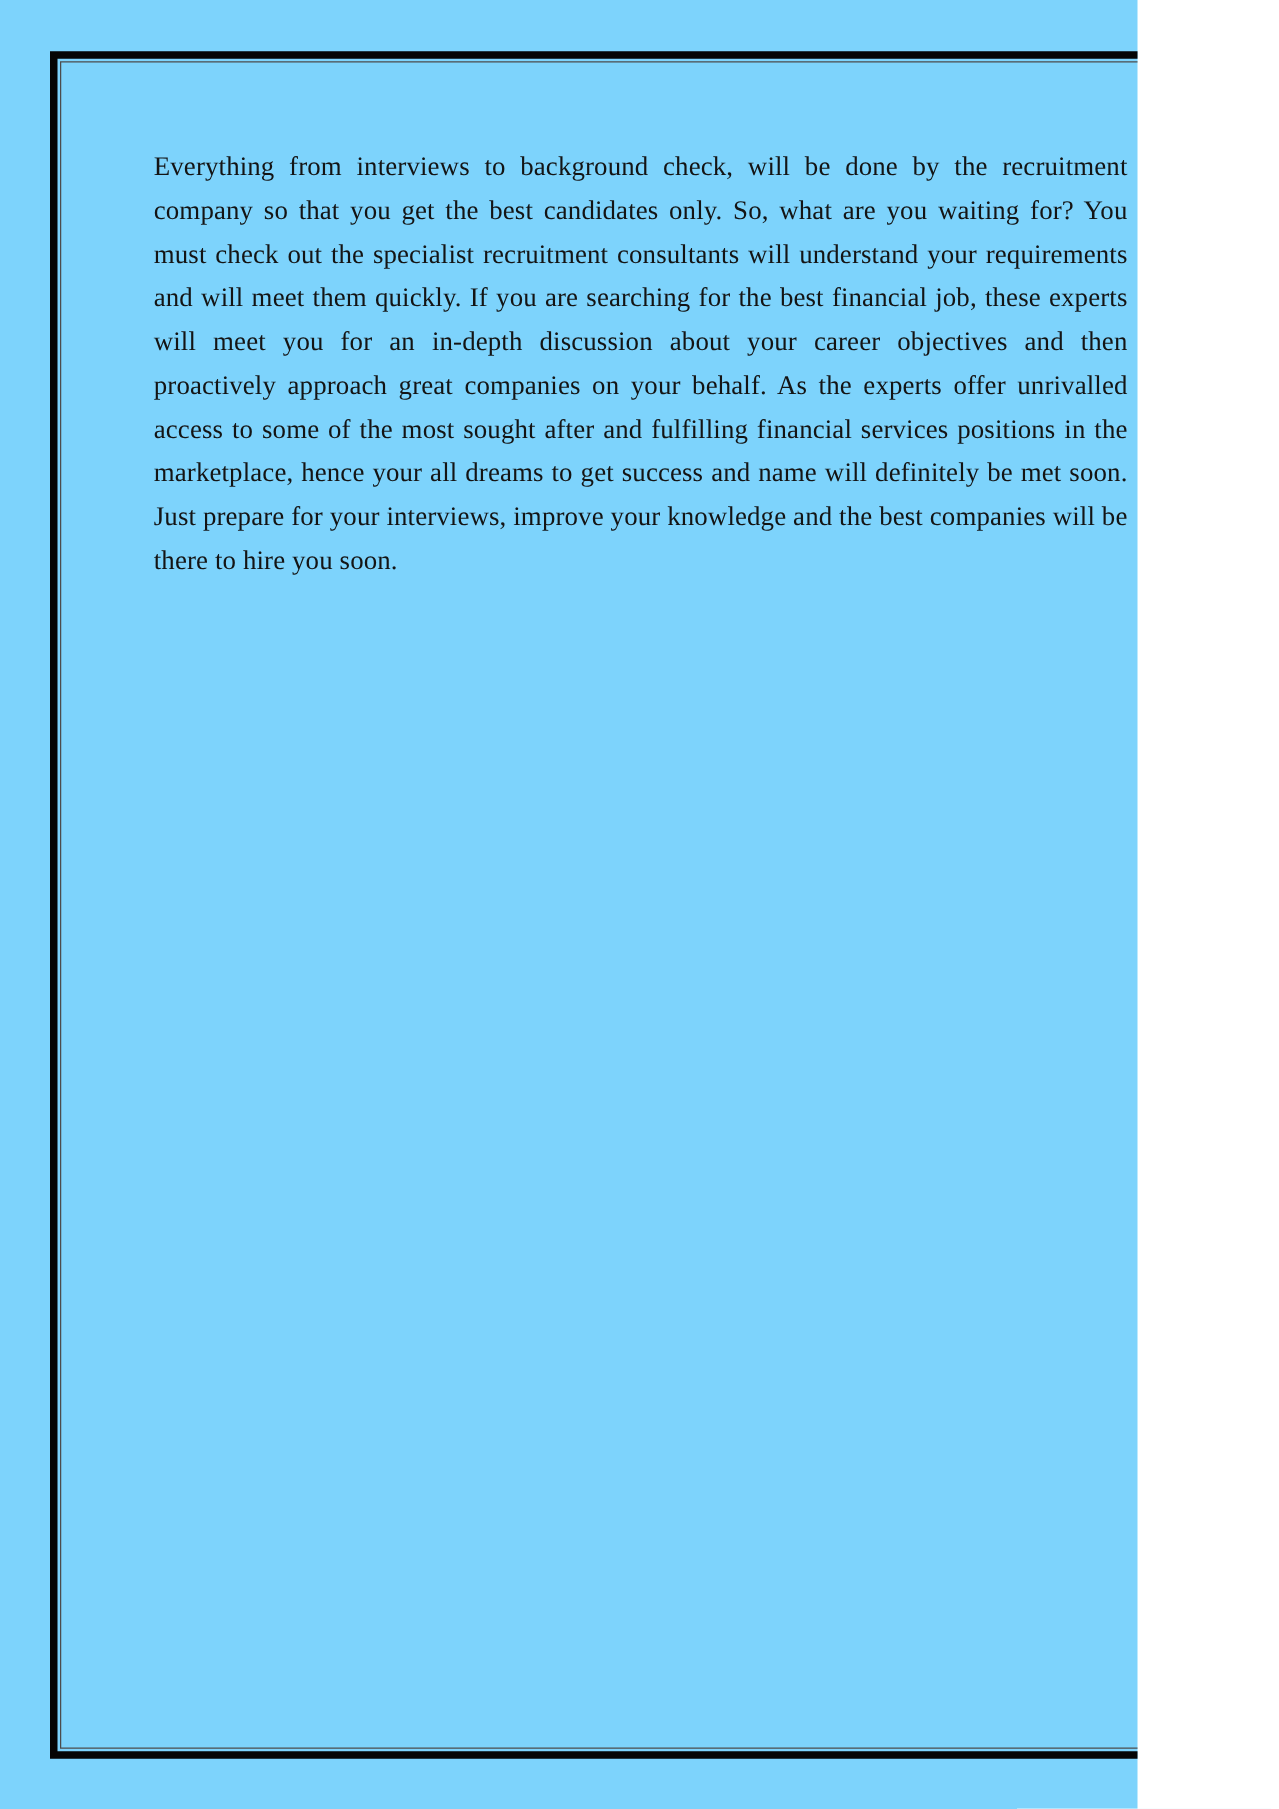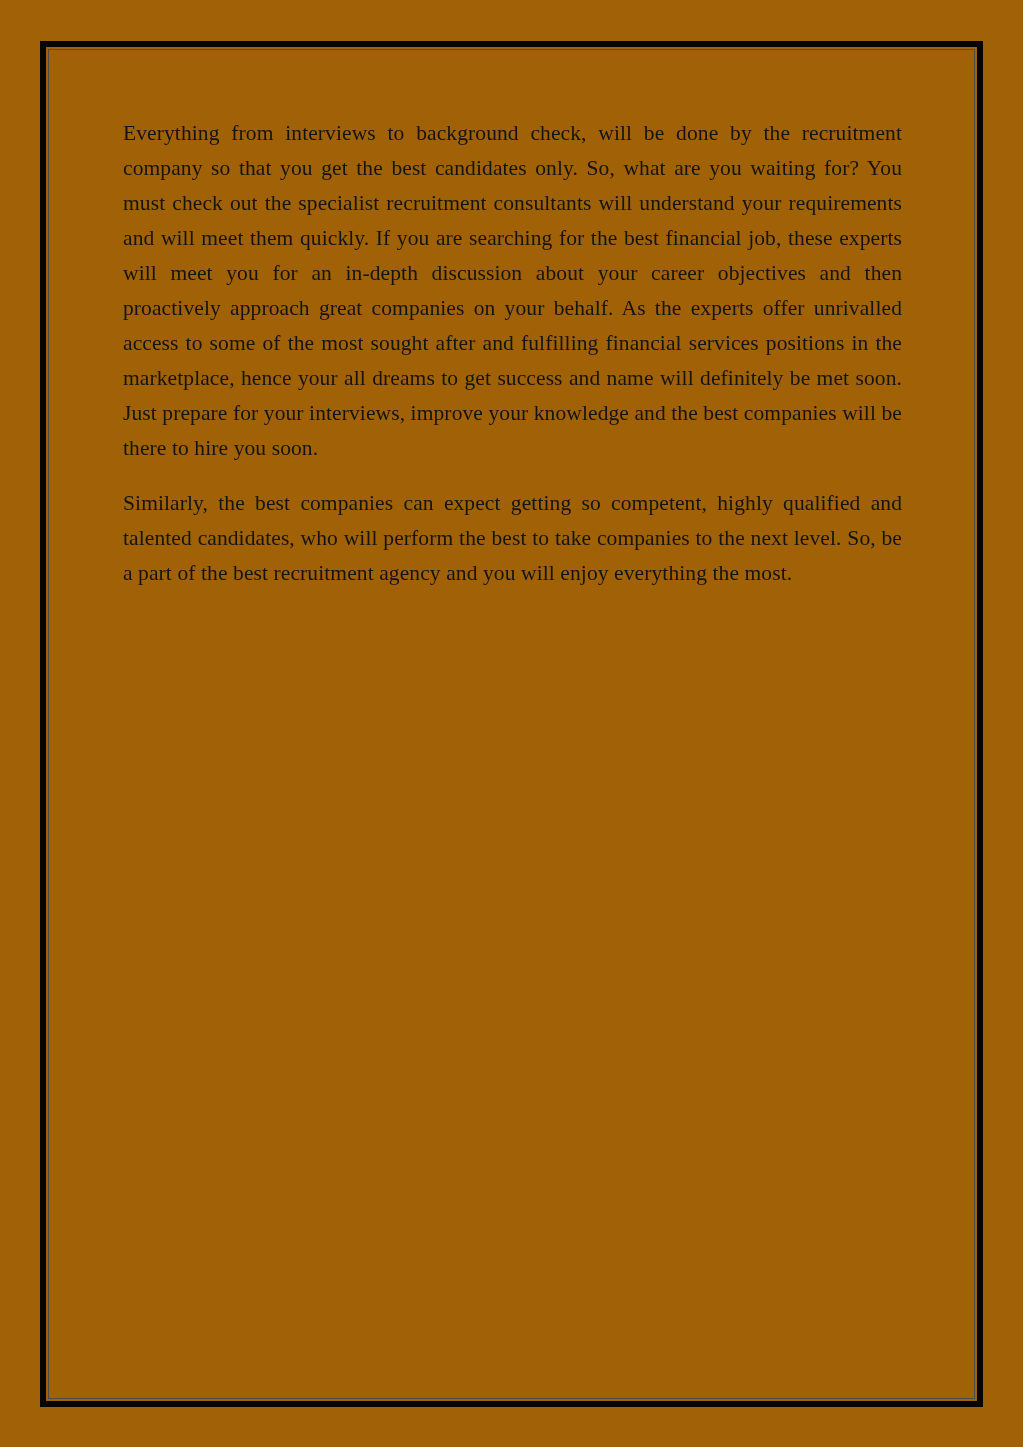--- a/index.html
+++ b/index.html
@@ -2,23 +2,23 @@
 <html><head>
 <meta charset="utf-8">
 <style>
   html, body {
     margin: 0;
     padding: 0;
     background: #ffffff;
   }
   .page {
     position: relative;
-    width: 1023px;
+    width: 910px;
     height: 1447px;
-    background: #a16207;
+    background: #7dd3fc;
     overflow: hidden;
   }
   .frame-outer {
     position: absolute;
     left: 40px;
     top: 41px;
     width: 943px;
     height: 1366px;
     border: 6px solid #050505;
     box-sizing: border-box;
@@ -45,17 +45,16 @@
   }
 </style>
 </head>
 <body>
 
 <div class="page">
   <div class="frame-outer">
     <div class="frame-inner">
       <div class="content">
         <p>Everything from interviews to background check, will be done by the recruitment company so that you get the best candidates only. So, what are you waiting for? You must check out the specialist recruitment consultants will understand your requirements and will meet them quickly. If you are searching for the best financial job, these experts will meet you for an in-depth discussion about your career objectives and then proactively approach great companies on your behalf. As the experts offer unrivalled access to some of the most sought after and fulfilling financial services positions in the marketplace, hence your all dreams to get success and name will definitely be met soon. Just prepare for your interviews, improve your knowledge and the best companies will be there to hire you soon.</p>
-        <p>Similarly, the best companies can expect getting so competent, highly qualified and talented candidates, who will perform the best to take companies to the next level. So, be a part of the best recruitment agency and you will enjoy everything the most.</p>
       </div>
     </div>
   </div>
 </div>
 
 </body></html>

